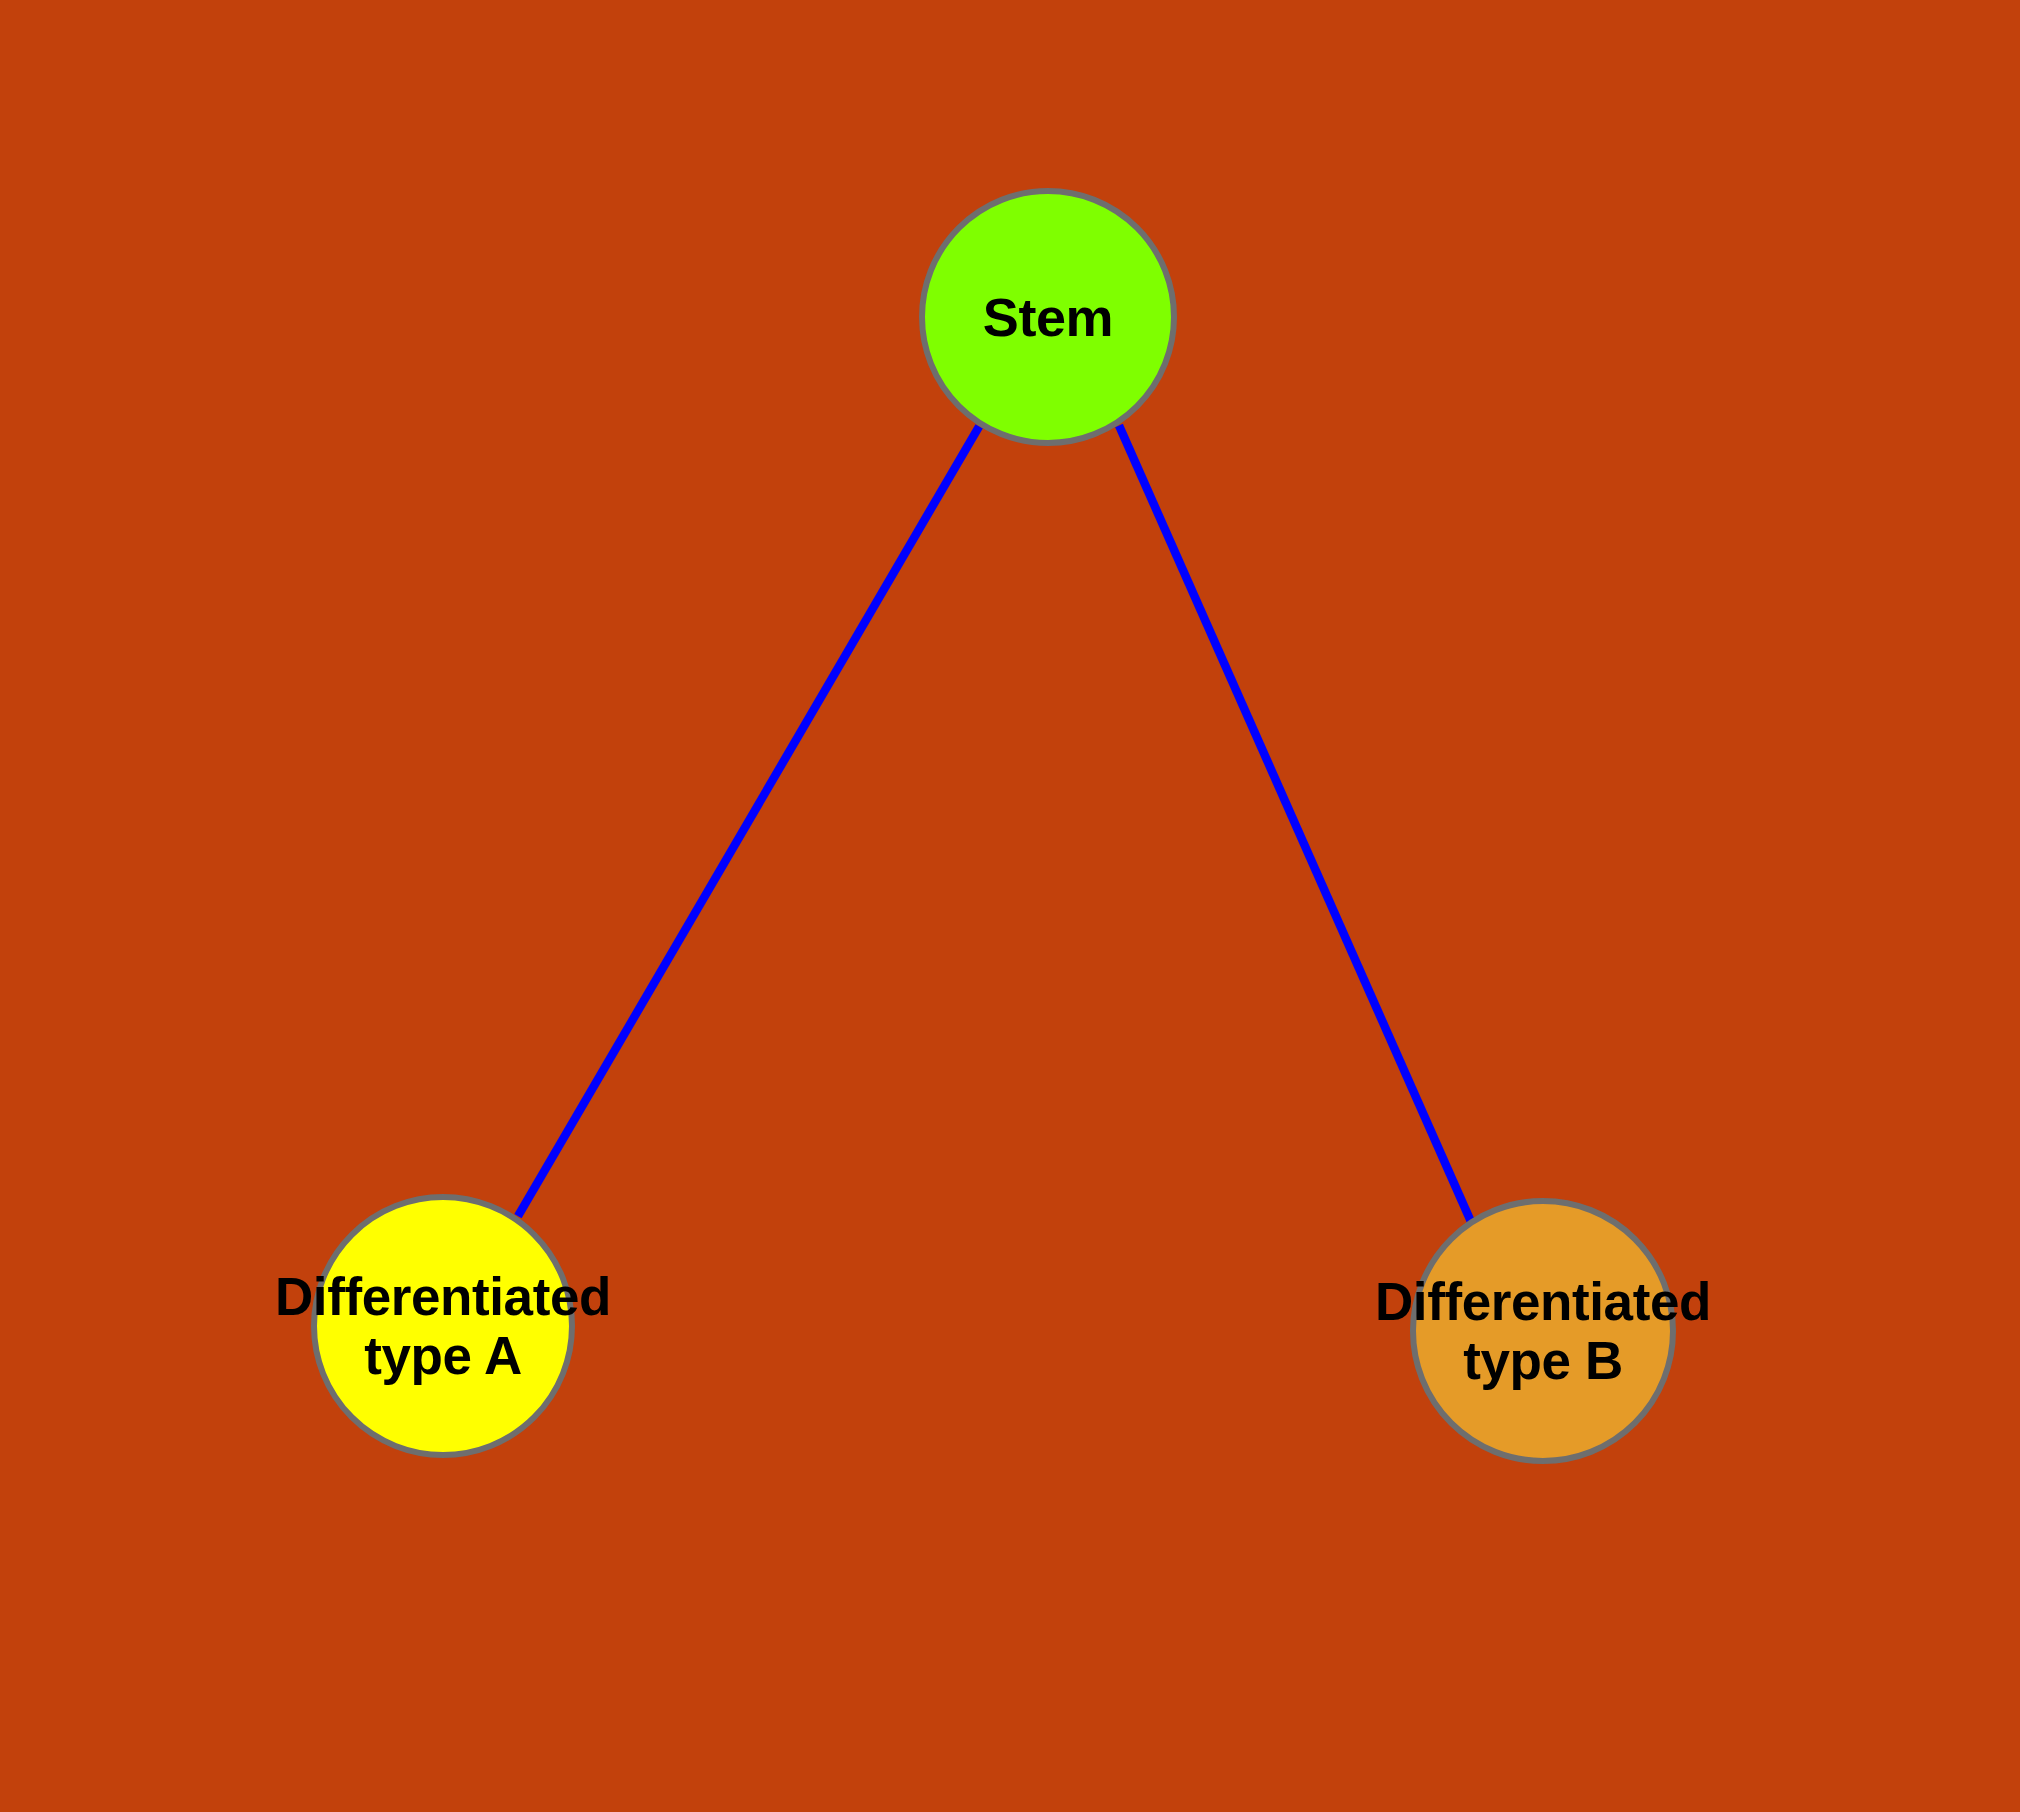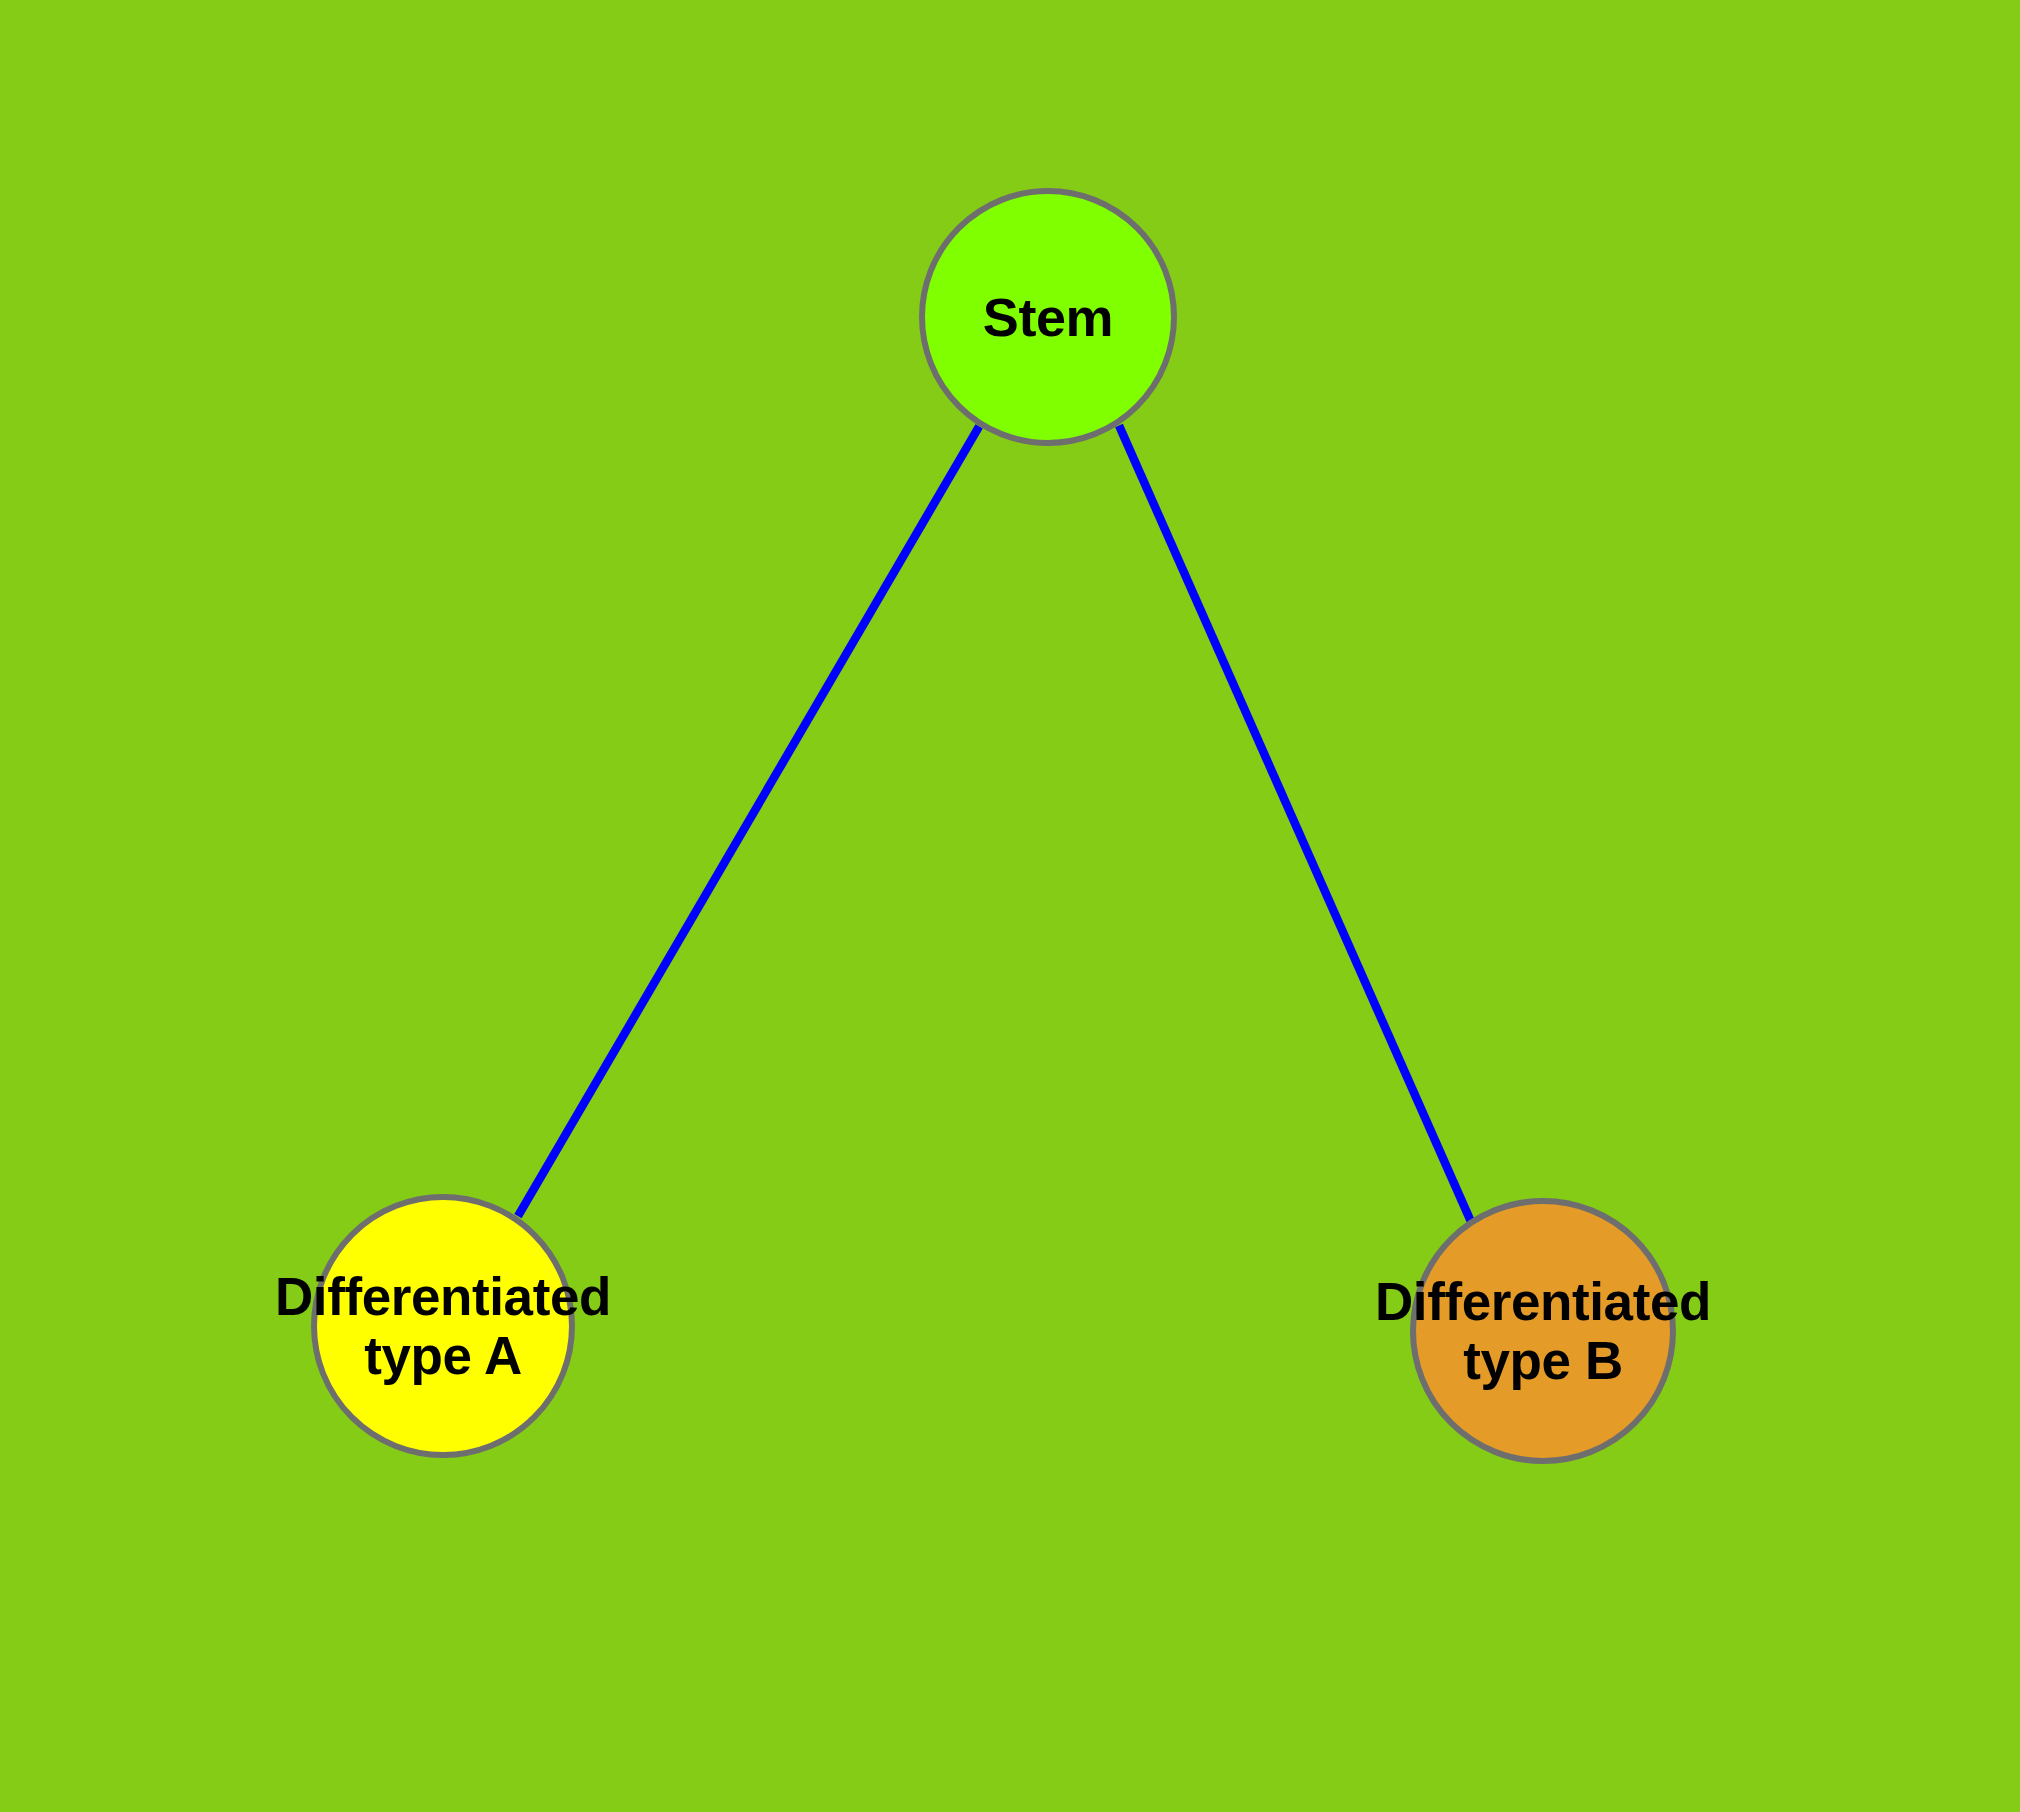--- a/index.html
+++ b/index.html
@@ -50,21 +50,21 @@
     letter-spacing: -0.4px;
     pointer-events: none;
   }
   .label-root {
     font-size: 54px;
   }
 </style>
 </head>
 <body>
 
-<div id="canvas" style="width: 2021px; height: 1812px; background: #84cc16;">
+<div id="canvas" style="width: 2021px; height: 1812px; background: #c2410c;">
 
   <svg id="graph-svg" viewBox="0 0 2384 2138" preserveAspectRatio="none" style="width: 2021px; height: 1812px;">
     <line x1="1155" y1="503" x2="611" y2="1435" stroke="#0000ff" stroke-width="10" stroke-linecap="butt"></line>
     <line x1="1320" y1="502" x2="1735" y2="1441" stroke="#0000ff" stroke-width="10" stroke-linecap="butt"></line>
   </svg>
 
   <div class="node-group" style="left:1048px; top:317px; width:258px; height:258px;">
     <div class="node-circle" style="width:258px; height:258px; background:#7fff00; border:6px solid #6e6e6e;"></div>
     <div class="node-label label-root" style="font-size: 54px;">Stem</div>
   </div>

